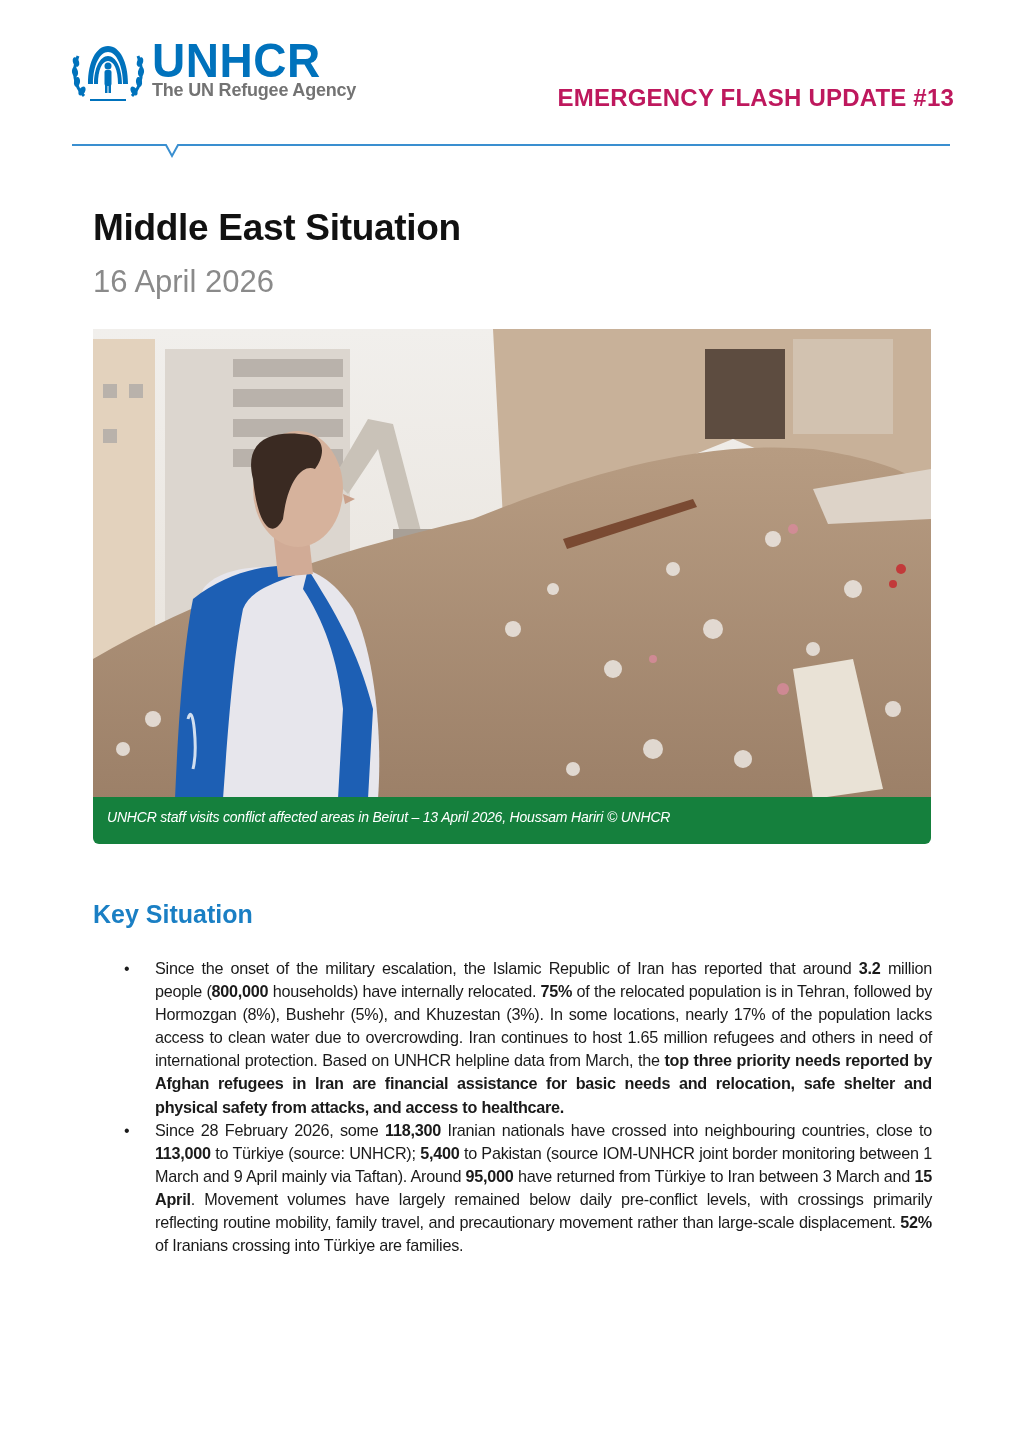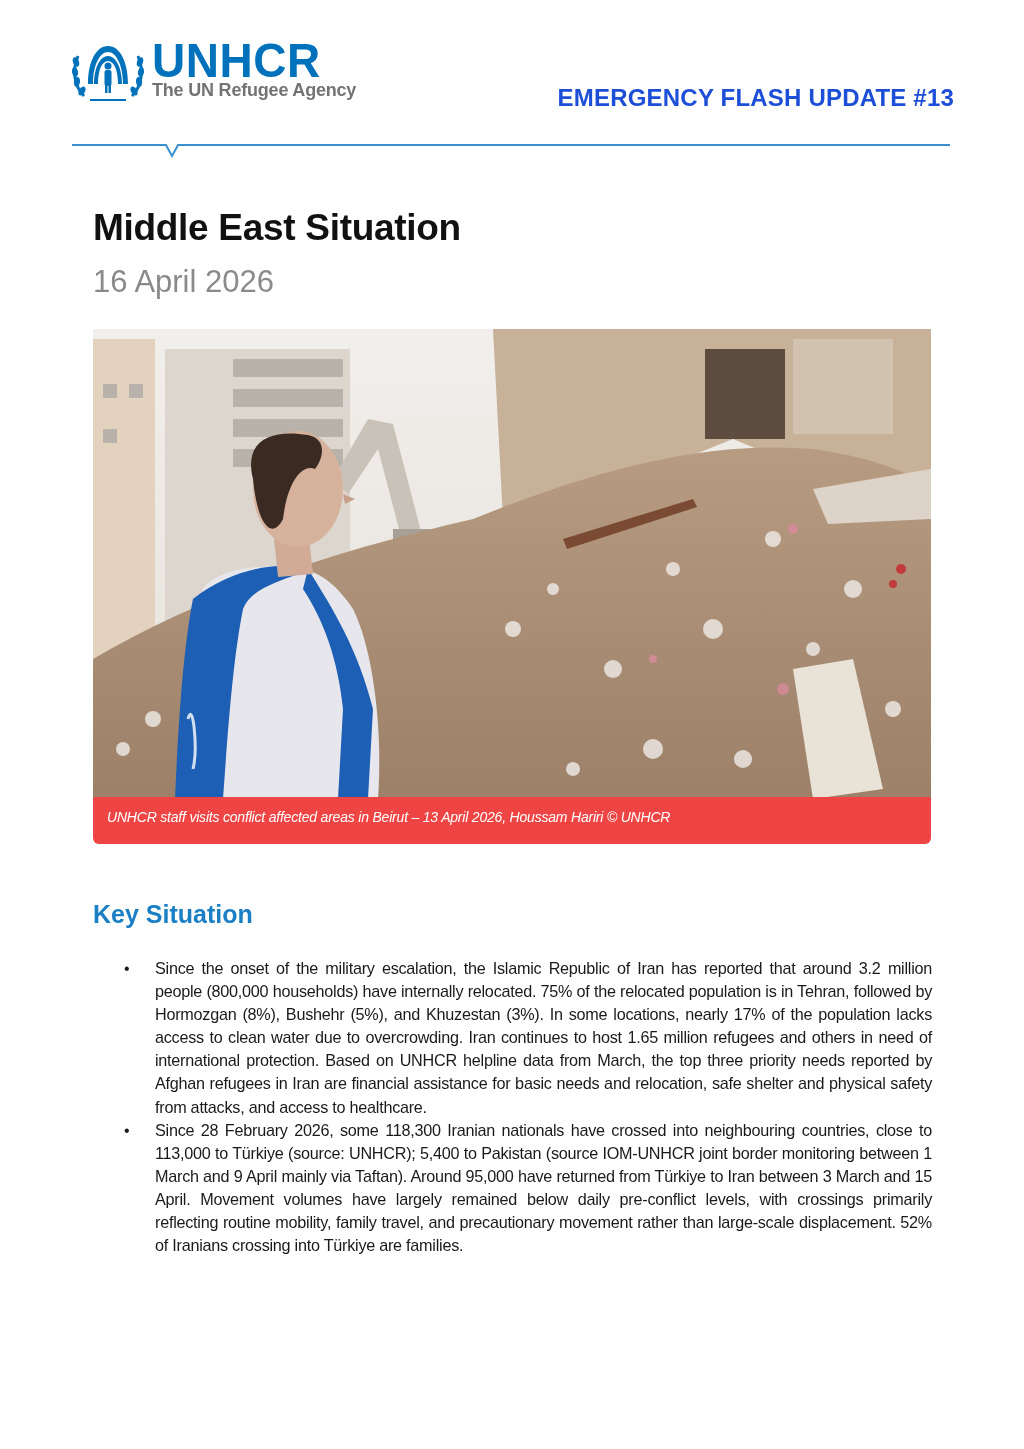--- a/index.html
+++ b/index.html
@@ -5,44 +5,44 @@
   html, body { margin: 0; padding: 0; background: #ffffff; }
   body { width: 1024px; height: 1449px; position: relative; overflow: hidden; font-family: "Liberation Sans", "DejaVu Sans", sans-serif; color: #1a1a1a; }
 
   
   .logo { position: absolute; left: 70px; top: 40px; display: flex; align-items: flex-start; }
   .emblem { width: 76px; height: 66px; margin-right: 6px; }
   .logo-text { display: flex; flex-direction: column; }
   .logo-word { font-family: "Liberation Sans", sans-serif; font-weight: bold; font-size: 46px; line-height: 40px; color: #0072bc; letter-spacing: 0.5px; transform: scaleY(1.05); }
   .logo-sub { font-family: "Liberation Sans", sans-serif; font-weight: bold; font-size: 18px; color: #737373; margin-top: 0; letter-spacing: -0.2px; }
 
-  .flash-title { position: absolute; right: 70px; top: 84px; font-family: "Liberation Sans", sans-serif; font-weight: bold; font-size: 24px; color: #1d4ed8; letter-spacing: 0.2px; }
+  .flash-title { position: absolute; right: 70px; top: 84px; font-family: "Liberation Sans", sans-serif; font-weight: bold; font-size: 24px; color: #be185d; letter-spacing: 0.2px; }
 
   .rule { position: absolute; top: 144px; height: 2px; background: #3a8fd0; }
   .rule-left { left: 72px; width: 82px; }
   .rule-right { left: 186px; width: 764px; }
   .rule-notch { position: absolute; left: 152px; top: 142px; width: 36px; height: 20px; }
 
   
   .page-title { position: absolute; left: 93px; top: 207px; font-family: "Liberation Sans", sans-serif; font-weight: bold; font-size: 37px; color: #111111; letter-spacing: -0.3px; text-align: center; }
   .page-date { position: absolute; left: 93px; top: 264px; font-family: "Liberation Sans", sans-serif; font-size: 31px; color: #8a8a8a; }
 
   
   .photo { position: absolute; left: 93px; top: 329px; width: 838px; height: 470px; overflow: hidden; background: #c8b8a4; }
   .photo svg { display: block; }
-  .caption { position: absolute; left: 93px; top: 797px; width: 838px; height: 47px; background: #ef4444; border-radius: 0 0 6px 6px; box-sizing: border-box; padding: 11px 14px; }
+  .caption { position: absolute; left: 93px; top: 797px; width: 838px; height: 47px; background: #15803d; border-radius: 0 0 6px 6px; box-sizing: border-box; padding: 11px 14px; }
   .caption-text { font-family: "Liberation Sans", sans-serif; font-style: italic; font-size: 14px; color: #ffffff; letter-spacing: -0.2px; }
 
   
   .section-heading { position: absolute; left: 93px; top: 900px; font-family: "Liberation Sans", sans-serif; font-weight: bold; font-size: 25px; color: #1a7fc4; }
 
   .highlights { position: absolute; left: 118px; top: 957px; width: 814px; margin: 0; padding: 0; list-style: none; }
   .highlights li { position: relative; padding-left: 37px; font-size: 16.2px; line-height: 23.1px; text-align: justify; color: #1a1a1a; letter-spacing: -0.25px; }
   .bullet { position: absolute; left: 6px; top: 0; font-size: 16px; }
-  .highlights b { font-weight: normal; }
+  .highlights b { font-weight: bold; }
 </style>
 </head>
 <body>
 
 <div class="logo">
   <svg class="emblem" viewBox="0 0 76 66">
     <g fill="none" stroke="#0072bc" stroke-width="3">
       <path d="M14 56 C4 46 2 30 8 16"></path>
       <path d="M62 56 C72 46 74 30 68 16"></path>
     </g>

